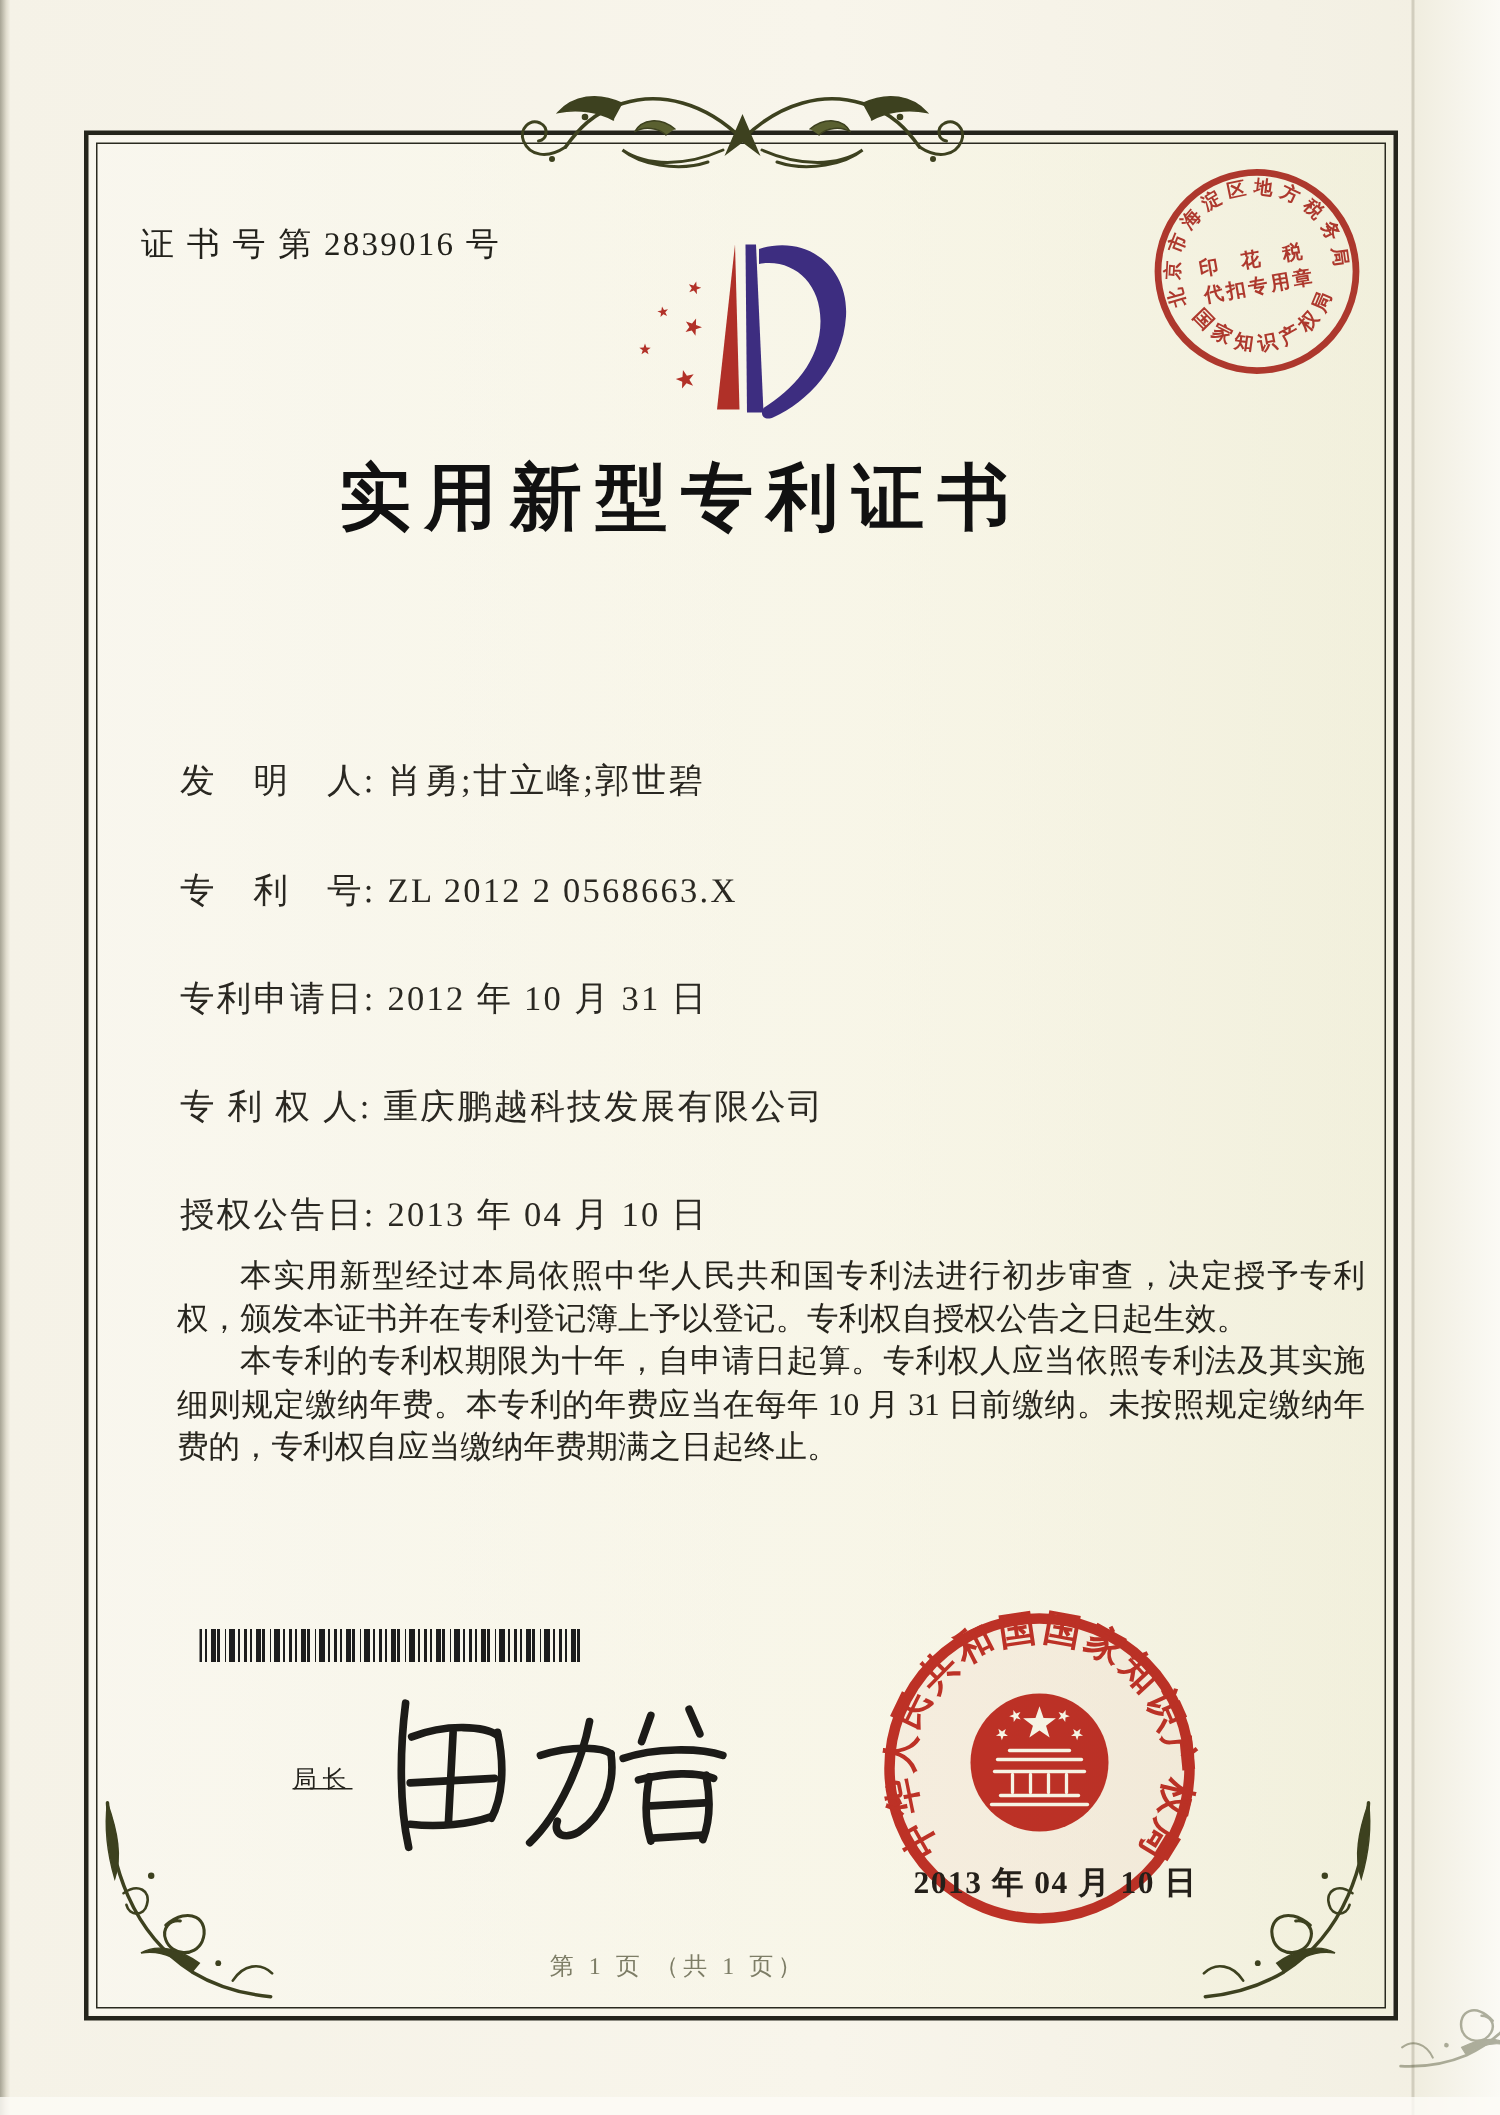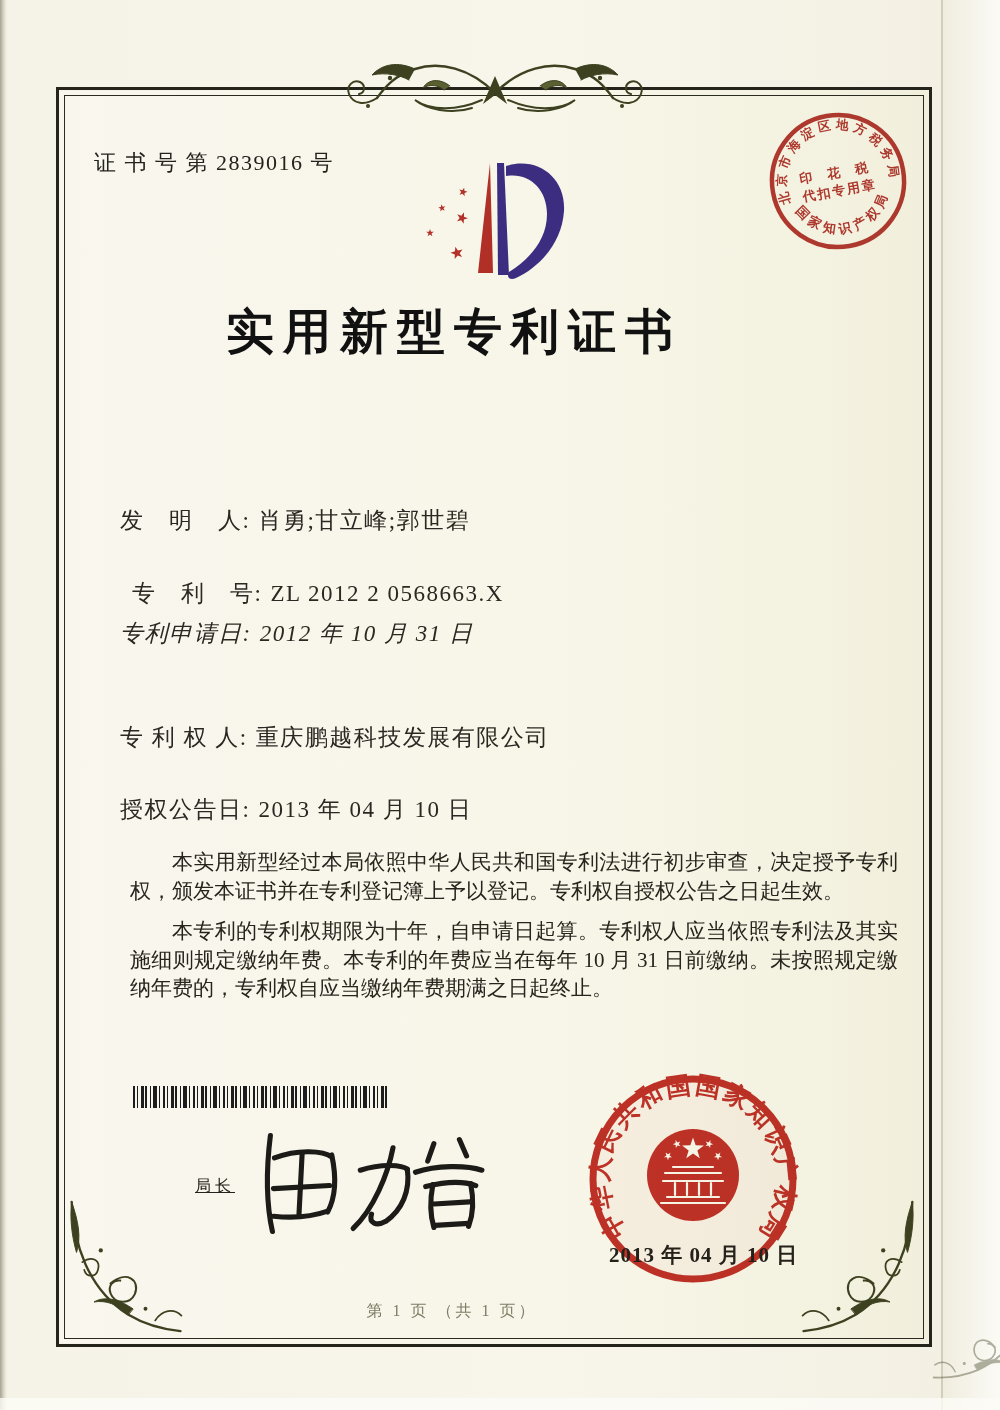--- a/index.html
+++ b/index.html
@@ -17,23 +17,23 @@
   .frame-bg{position:absolute;left:60px;top:91px;width:868px;height:1252px;
     background:linear-gradient(90deg,rgba(255,255,250,.35),rgba(246,245,224,.45) 70%,rgba(240,239,214,.55));}
   .frame-outer{position:absolute;left:56px;top:87px;width:870px;height:1254px;border:3px solid #24241b;}
   .frame-inner{position:absolute;left:64px;top:95px;width:858px;height:1242px;border:1px solid #2a2a20;}
   .cert-no{position:absolute;left:94px;top:148px;font-size:22px;letter-spacing:1.5px;color:#23221c;}
   .logo{position:absolute;left:416px;top:156px;width:155px;height:125px;}
   .title{position:absolute;left:56px;top:300px;width:796px;text-align:center;
     font-size:48px;font-weight:bold;letter-spacing:9px;color:#111;}
   .field{position:absolute;left:120px;font-size:23px;letter-spacing:1.5px;white-space:nowrap;}
   .field .lab{margin-right:8px;}
-  .f0{top:432px;} .f1{top:505px;} .f2{top:578px;margin-left:12px;} .f3{top:618px;font-style:italic;} .f4{top:722px;} .f5{top:794px;}
+  .f0{top:432px;} .f1{top:505px;} .f2{top:578px;} .f3{top:650px;} .f4{top:722px;} .f5{top:794px;}
   .body-text{position:absolute;left:118px;top:836px;width:792px;font-size:21px;line-height:28.5px;text-align:justify;color:#26241d;}
-  .body-text p{margin:12px;text-indent:2em;}
+  .body-text p{margin:0;text-indent:2em;}
   .barcode{position:absolute;left:133px;top:1086px;width:254px;height:22px;
     background:repeating-linear-gradient(90deg,
       #1d1d1d 0 2px,rgba(0,0,0,0) 2px 4px,#1d1d1d 4px 5px,rgba(0,0,0,0) 5px 8px,
       #1d1d1d 8px 11px,rgba(0,0,0,0) 11px 12px,#1d1d1d 12px 14px,rgba(0,0,0,0) 14px 17px,
       #1d1d1d 17px 18px,rgba(0,0,0,0) 18px 20px,#1d1d1d 20px 24px,rgba(0,0,0,0) 24px 26px,
       #1d1d1d 26px 27px,rgba(0,0,0,0) 27px 30px);}
   .director{position:absolute;left:195px;top:1176px;font-size:16px;letter-spacing:4px;color:#23221c;text-decoration:underline;}
   .sig{position:absolute;left:252px;top:1126px;width:235px;height:115px;}
   .seal{position:absolute;left:583px;top:1069px;width:220px;height:220px;mix-blend-mode:multiply;opacity:.95;}
   .seal-date{position:absolute;left:609px;top:1241px;font-size:21px;font-weight:bold;letter-spacing:1px;color:#24201a;}

